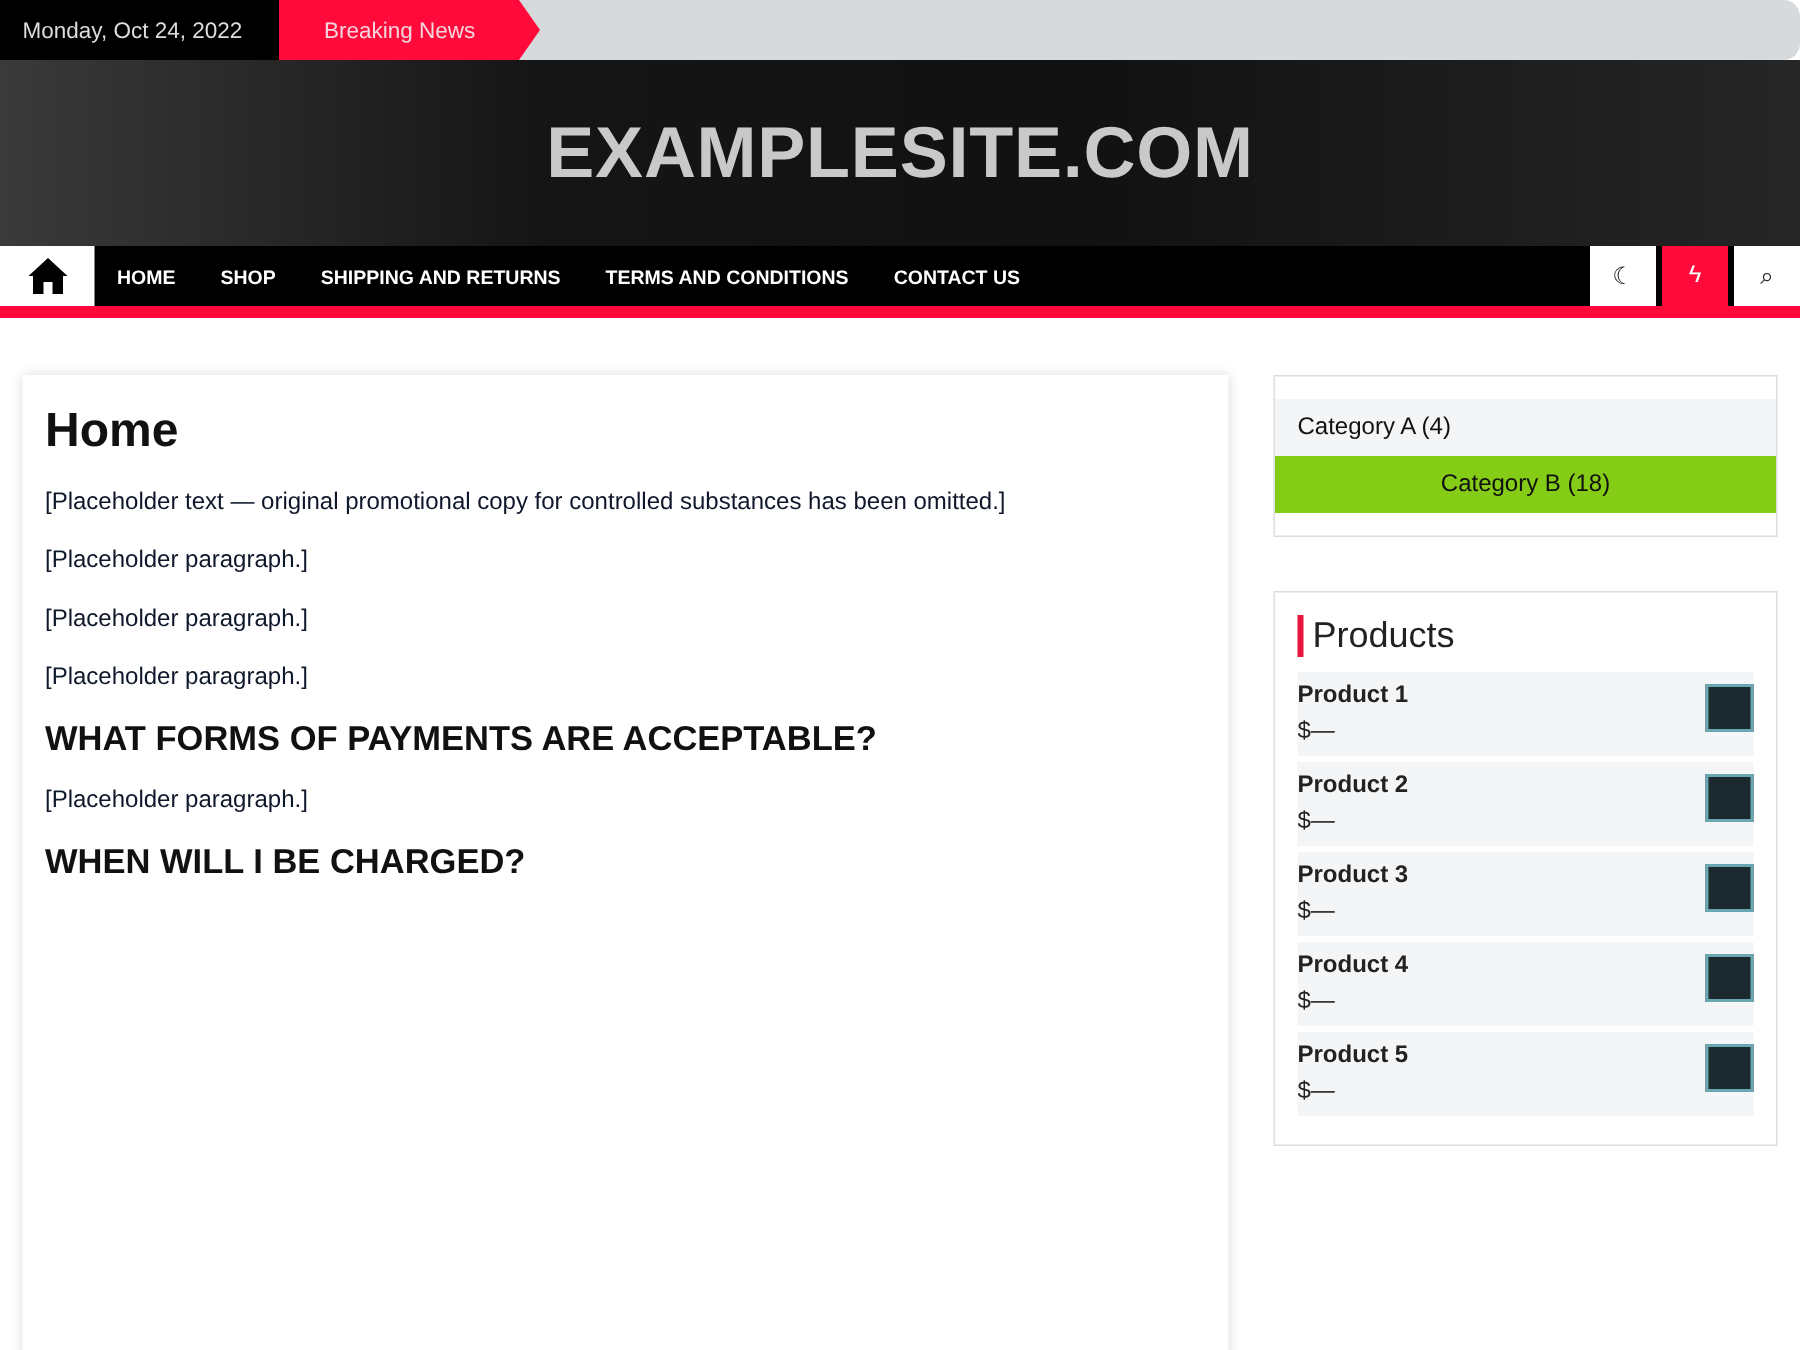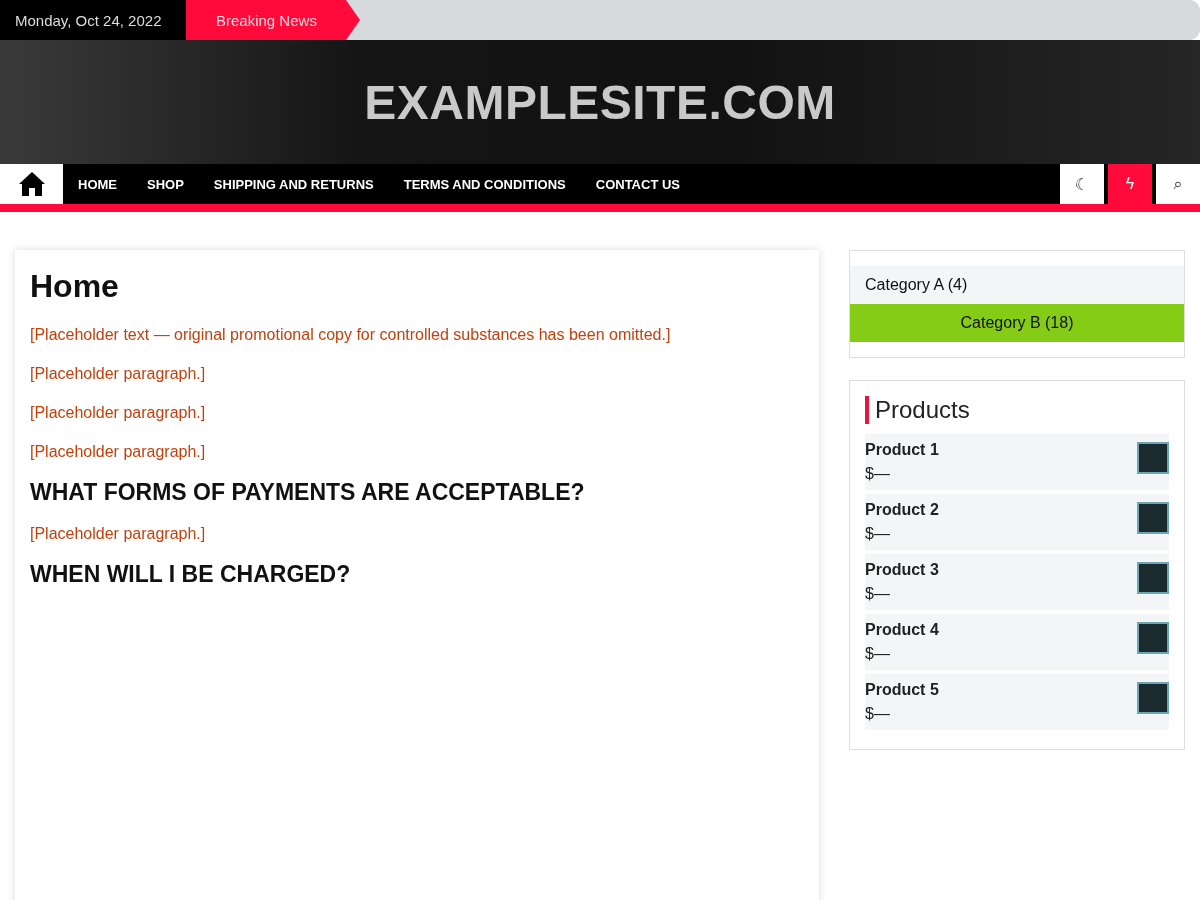--- a/index.html
+++ b/index.html
@@ -14,23 +14,23 @@
   .nav-home { width: 63px; background: #fff; display: flex; align-items: center; justify-content: center; }
   .nav-menu { display: flex; align-items: center; flex: 1; }
   .nav-menu a { color: #fff; font-size: 13px; font-weight: bold; text-decoration: none; padding: 0 15px; }
   .nav-tools { display: flex; }
   .nav-tools .tool { width: 44px; display: flex; align-items: center; justify-content: center; background: #fff; margin-left: 4px; }
   .nav-tools .tool.red { background: #ff0a3a; }
   .main { display: flex; padding: 38px 15px 0 15px; gap: 30px; }
   .content { width: 804px; background: #fff; box-shadow: 0 0 8px rgba(0,0,0,0.15); padding: 18px 15px; height: 700px; overflow: hidden; }
   .content h1 { font-size: 32px; margin-bottom: 18px; color: #111; }
   .content h2 { font-size: 23px; margin: 14px 0 16px; color: #111; }
-  .content p { font-size: 16px; line-height: 24px; margin-bottom: 15px; color: #c2410c; }
+  .content p { font-size: 16px; line-height: 24px; margin-bottom: 15px; color: #0f172a; }
   .sidebar { width: 336px; }
-  .widget { border: 1px solid #ddd; margin-bottom: 22px; padding: 15px; }
+  .widget { border: 1px solid #ddd; margin-bottom: 36px; padding: 15px; }
   .cat-list li { list-style: none; padding: 10px 15px; margin: 0 -15px; font-size: 16px; color: #111; background: #f4f5f6; }
   .cat-list li:nth-child(2) { background: #84cc16; text-align: center; }
   .widget-title { border-left: 4px solid #e5173f; padding-left: 6px; font-size: 24px; font-weight: normal; margin-bottom: 10px; }
   .prod { background: #f4f5f6; display: flex; justify-content: space-between; padding: 4px 0; margin-bottom: 4px; }
   .prod .name { font-size: 16px; font-weight: bold; line-height: 24px; width: 270px; }
   .prod .price { font-size: 16px; line-height: 24px; }
   .thumb { width: 32px; height: 32px; background: #1b2a2f; border: 2px solid #6aa7b3; margin-top: 4px; }
 </style>
 </head>
 <body>

